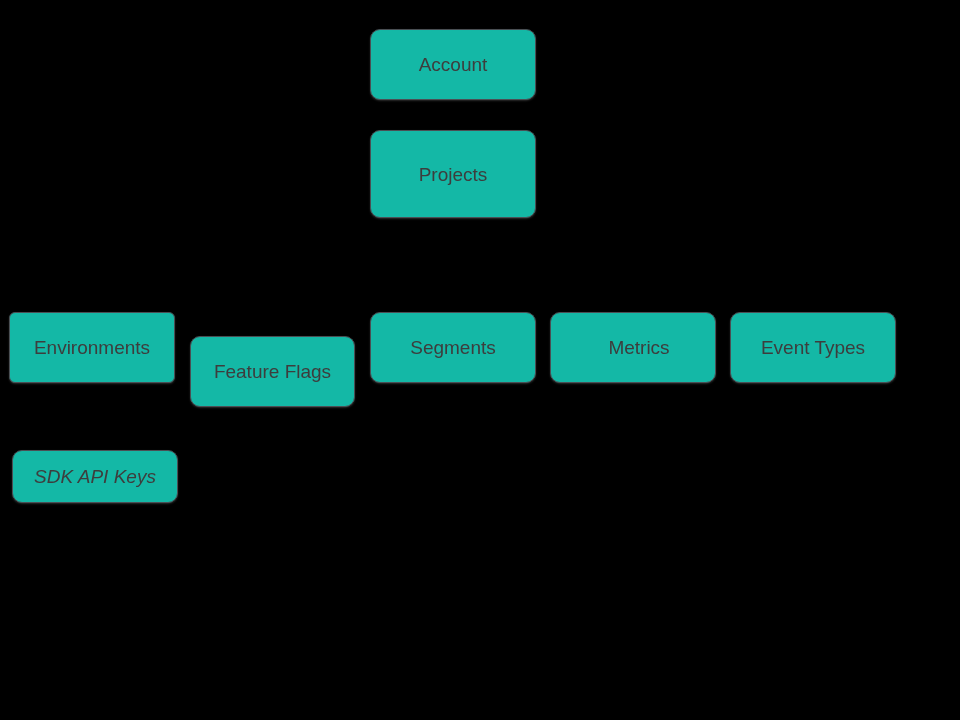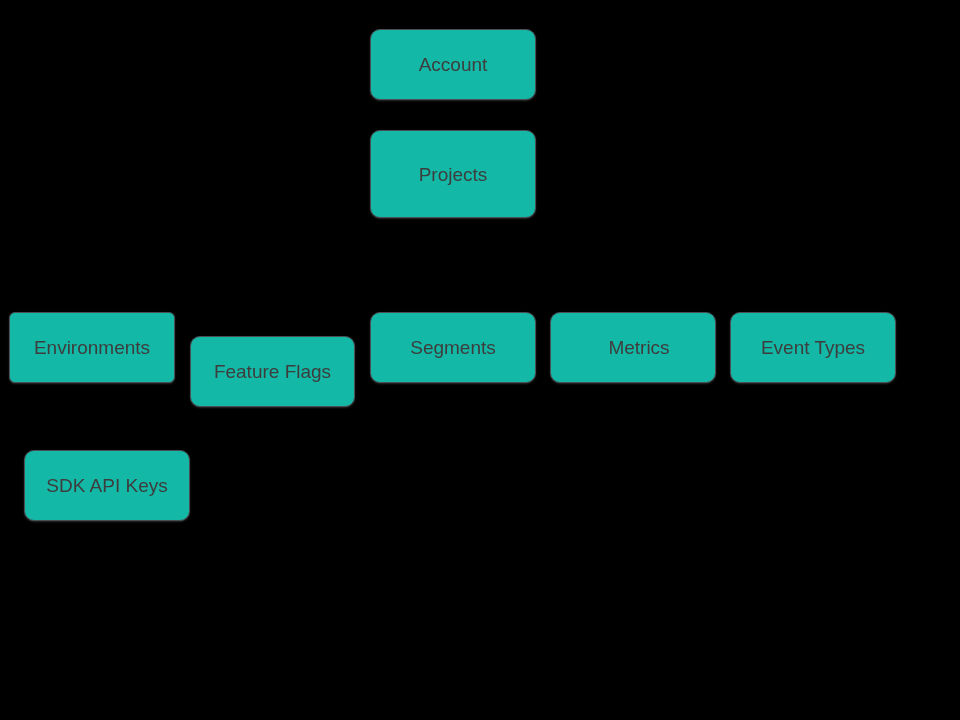--- a/index.html
+++ b/index.html
@@ -32,21 +32,21 @@
     white-space: nowrap;
   }
   
   .n-account      { left: 370px; top:  29px; width: 166px; height: 71px; }
   .n-projects     { left: 370px; top: 130px; width: 166px; height: 88px; }
   .n-environments { left:   9px; top: 312px; width: 166px; height: 71px; border-radius: 6px; }
   .n-featureflags { left: 190px; top: 312px; width: 165px; height: 71px; margin-top: 24px; }
   .n-segments     { left: 370px; top: 312px; width: 166px; height: 71px; }
   .n-metrics      { left: 550px; top: 312px; width: 166px; height: 71px; padding-left: 12px; }
   .n-eventtypes   { left: 730px; top: 312px; width: 166px; height: 71px; }
-  .n-sdkapikeys   { left:   24px; top: 450px; width: 166px; height: 71px; }
+  .n-sdkapikeys   { left:   12px; top: 450px; width: 166px; height: 53px; font-style: italic; }
 </style>
 </head>
 <body>
 
 <div class="canvas">
 
   <div class="node n-account">Account</div>
 
   <div class="node n-projects">Projects</div>
 

